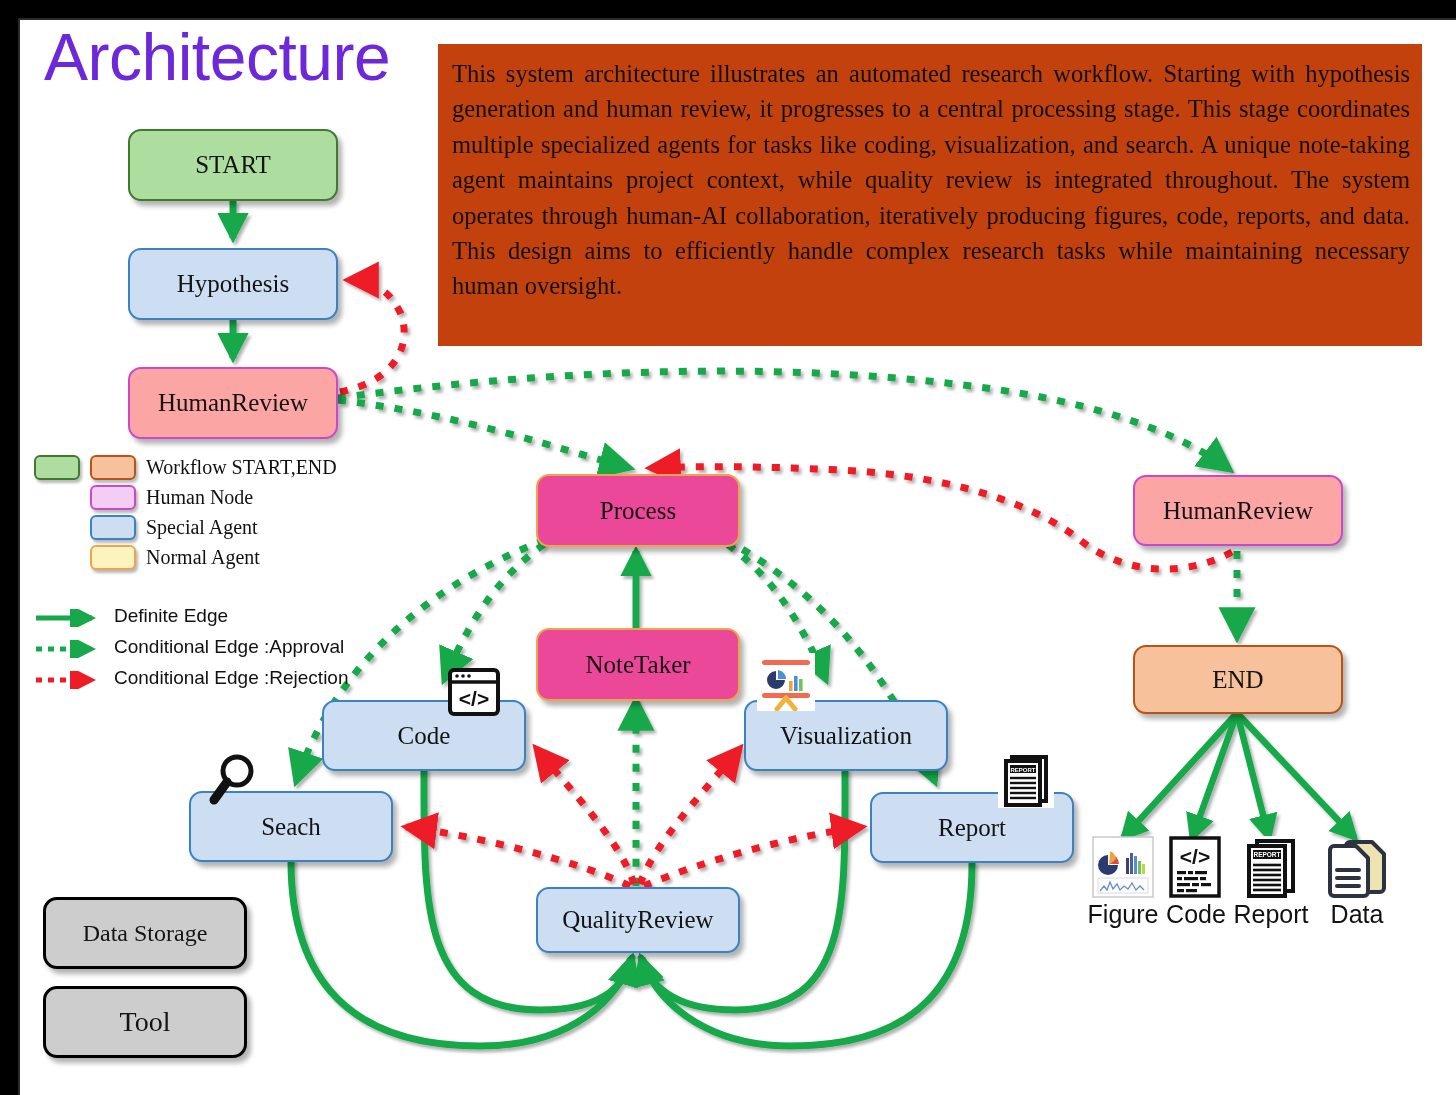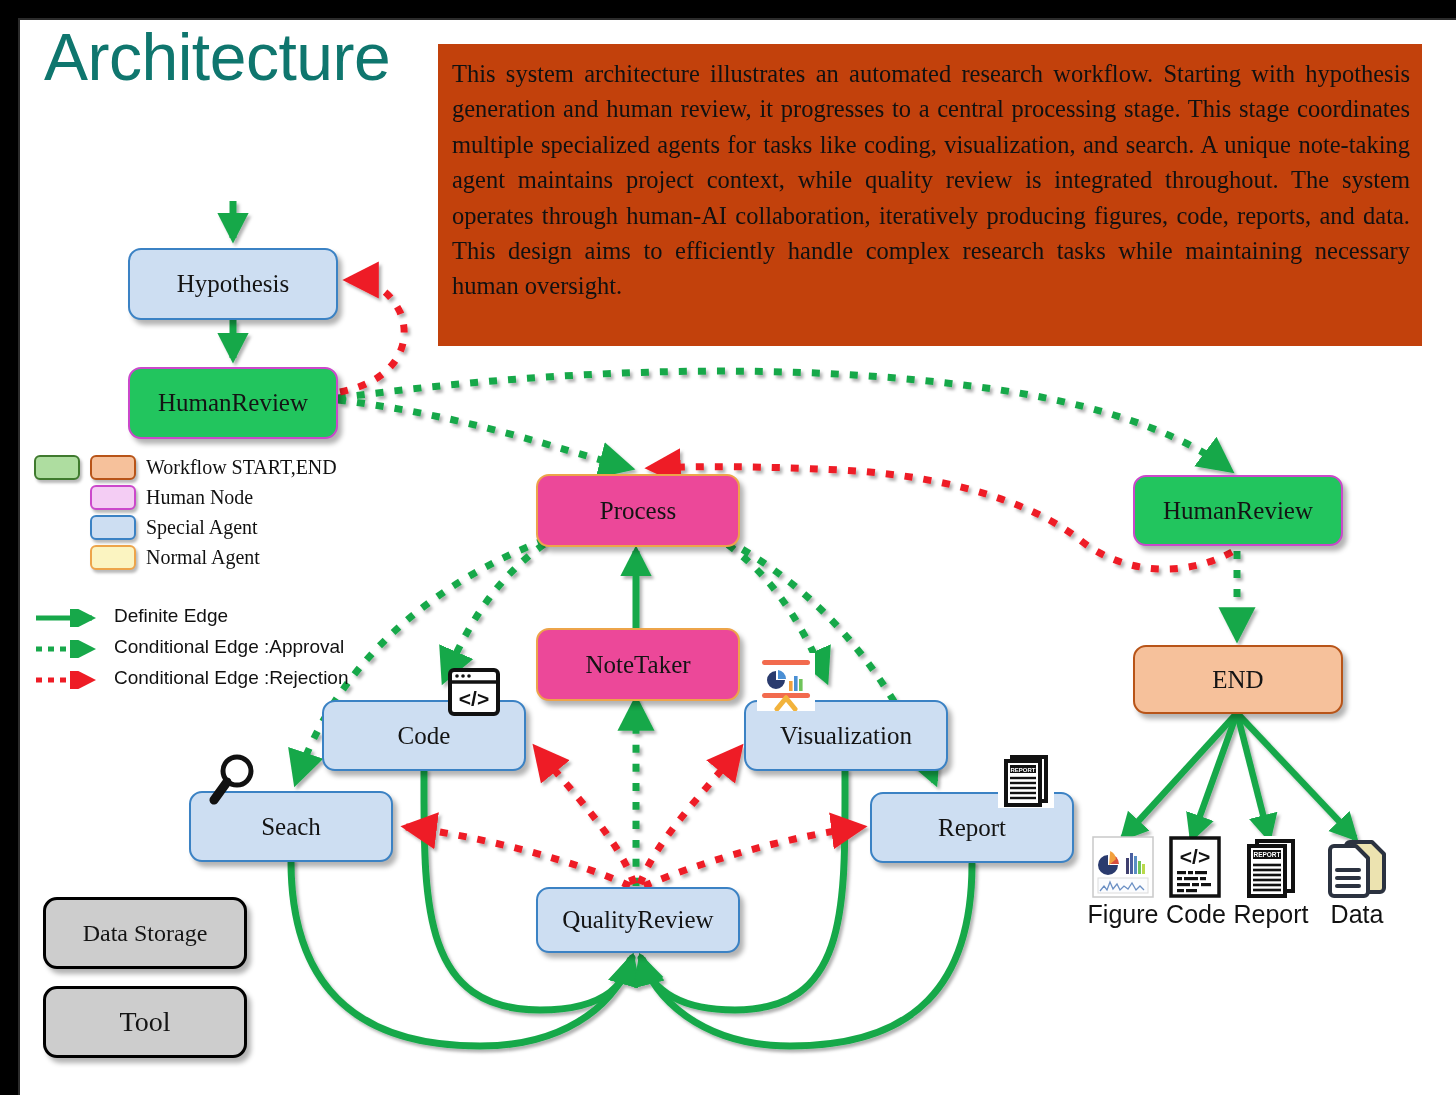--- a/index.html
+++ b/index.html
@@ -35,21 +35,21 @@
     pointer-events: none;
   }
 
   
   #title {
     position: absolute;
     left: 44px; top: 24px;
     font-family: "Liberation Sans", sans-serif;
     font-size: 66px;
     font-weight: 400;
-    color: #0f766e;
+    color: #6d28d9;
     letter-spacing: -0.5px;
     line-height: 1.0;
     white-space: nowrap;
   }
 
   
   #description {
     position: absolute;
     left: 438px; top: 44px;
     width: 984px; height: 302px;
@@ -83,21 +83,21 @@
     justify-content: center;
     font-family: "Liberation Serif", serif;
     font-size: 25px;
     color: #141414;
     box-shadow: 4px 5px 5px rgba(0,0,0,0.30);
     text-align: center;
     z-index: 3;
   }
   .node.start  { background: #aedda0; border-color: #3f7a2e; }
   .node.end    { background: #f6c19b; border-color: #b85418; }
-  .node.human  { background: #22c55e; border-color: #cb48cb; }
+  .node.human  { background: #fca5a5; border-color: #cb48cb; }
   .node.agent  { background: #cddef2; border-color: #3b82c4; }
   .node.normal { background: #ec4899; border-color: #eda44a; }
   .node.gray   { background: #cdcdcd; border-color: #000000; border-width: 3px; border-radius: 14px; }
 
   
   #legend {
     position: absolute;
     left: 34px; top: 452px;
     width: 330px;
     z-index: 4;
@@ -254,20 +254,21 @@
         <path d="M640,884 C656,840 706,790 740,748"></path>
 
         <path d="M630,886 C580,862 480,836 406,827"></path>
 
         <path d="M644,886 C700,862 790,836 862,827"></path>
       </g>
 
     </g>
   </svg>
 
+  <div class="node start" style="left:128px; top:129px; width:210px; height:72px;">START</div>
 
   <div class="node agent" style="left:128px; top:248px; width:210px; height:72px;">Hypothesis</div>
 
   <div class="node human" style="left:128px; top:367px; width:210px; height:72px;">HumanReview</div>
 
   <div class="node normal" style="left:536px; top:474px; width:204px; height:73px;">Process</div>
 
   <div class="node normal" style="left:536px; top:628px; width:204px; height:73px;">NoteTaker</div>
 
   <div class="node agent" style="left:322px; top:700px; width:204px; height:71px;">Code</div>

